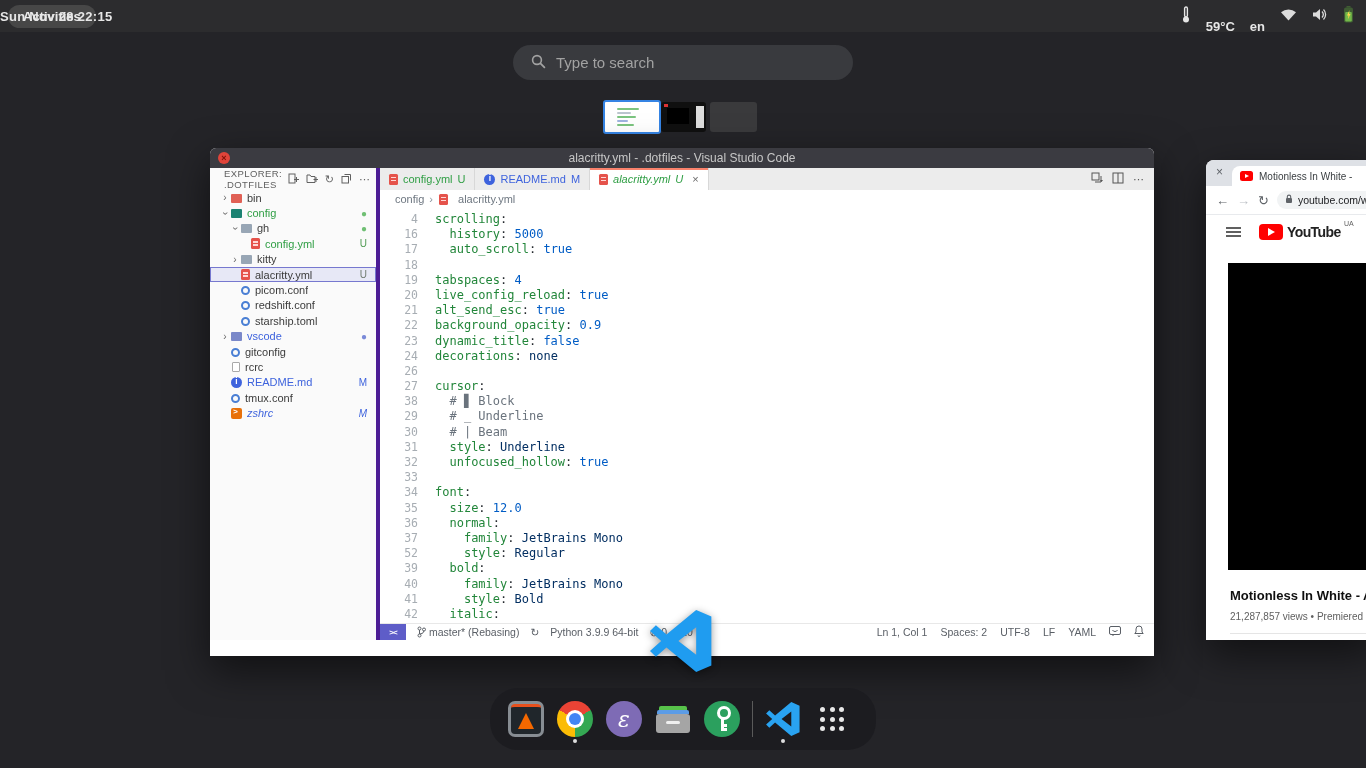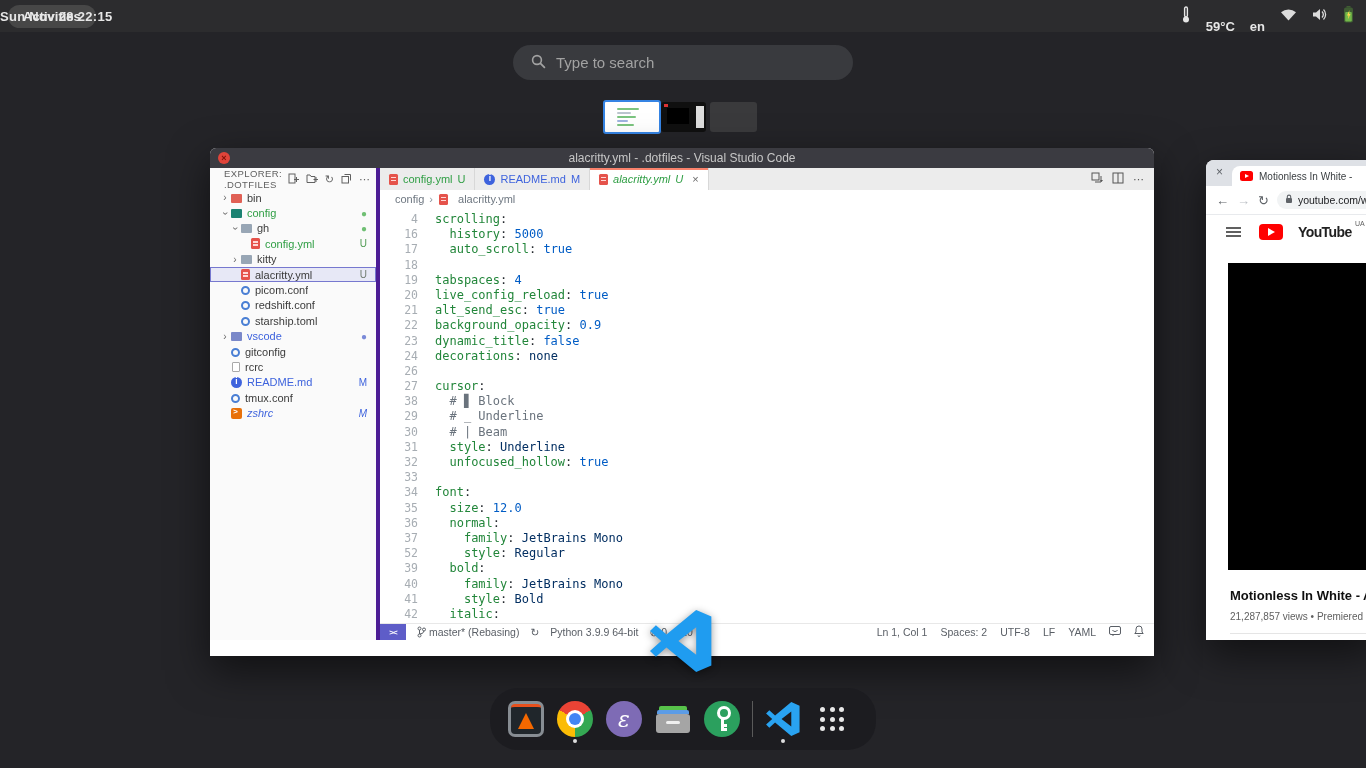--- a/index.html
+++ b/index.html
@@ -97,21 +97,21 @@
   .yt-fav::before, .play-tri::before{content:"";position:absolute;left:5px;top:2.5px;border-left:4px solid #fff;
     border-top:2.5px solid transparent;border-bottom:2.5px solid transparent;}
   .cr-tab-title{font-size:10px;color:#3c4043;white-space:nowrap;overflow:hidden;}
   .toolbar{height:28px;background:#fff;border-bottom:1px solid #e8eaed;display:flex;align-items:center;gap:8px;padding-left:10px;}
   .nav-glyph{font-size:13px;color:#5f6368;}
   .nav-glyph.dis{color:#bdc1c6;}
   .omnibox{height:18px;background:#f1f3f4;border-radius:9px;flex:1;margin-right:-20px;display:flex;align-items:center;gap:5px;padding-left:8px;font-size:10.5px;color:#202124;}
   .yt-head{height:34px;display:flex;align-items:center;padding-left:20px;gap:18px;}
   .burger{width:15px;}
   .burger div{height:1.6px;background:#606060;margin:2.6px 0;}
-  .yt-logo{display:flex;align-items:center;gap:15px;position:relative;}
+  .yt-logo{display:flex;align-items:center;gap:4px;position:relative;}
   .yt-badge{width:24px;height:16px;background:#f00;border-radius:4px;position:relative;}
   .yt-badge::before{content:"";position:absolute;left:9px;top:4px;border-left:7px solid #fff;border-top:4px solid transparent;border-bottom:4px solid transparent;}
   .yt-word{font-weight:700;font-size:14px;color:#212121;letter-spacing:-0.6px;}
   .yt-region{position:absolute;right:-13px;top:-4px;font-size:7px;color:#606060;}
   .yt-video{position:absolute;left:22px;top:103px;width:160px;height:307px;background:#000;}
   .yt-title{position:absolute;left:24px;top:428px;font-size:13px;font-weight:700;color:#0f0f0f;white-space:nowrap;}
   .yt-meta{position:absolute;left:24px;top:451px;font-size:10px;color:#606060;white-space:nowrap;}
   .yt-div{position:absolute;left:24px;top:473px;width:160px;border-top:1px solid #e5e5e5;}
   
   .drag-logo{position:absolute;left:648px;top:608px;width:66px;height:66px;z-index:30;filter:drop-shadow(0 2px 4px rgba(0,0,0,.4));}

